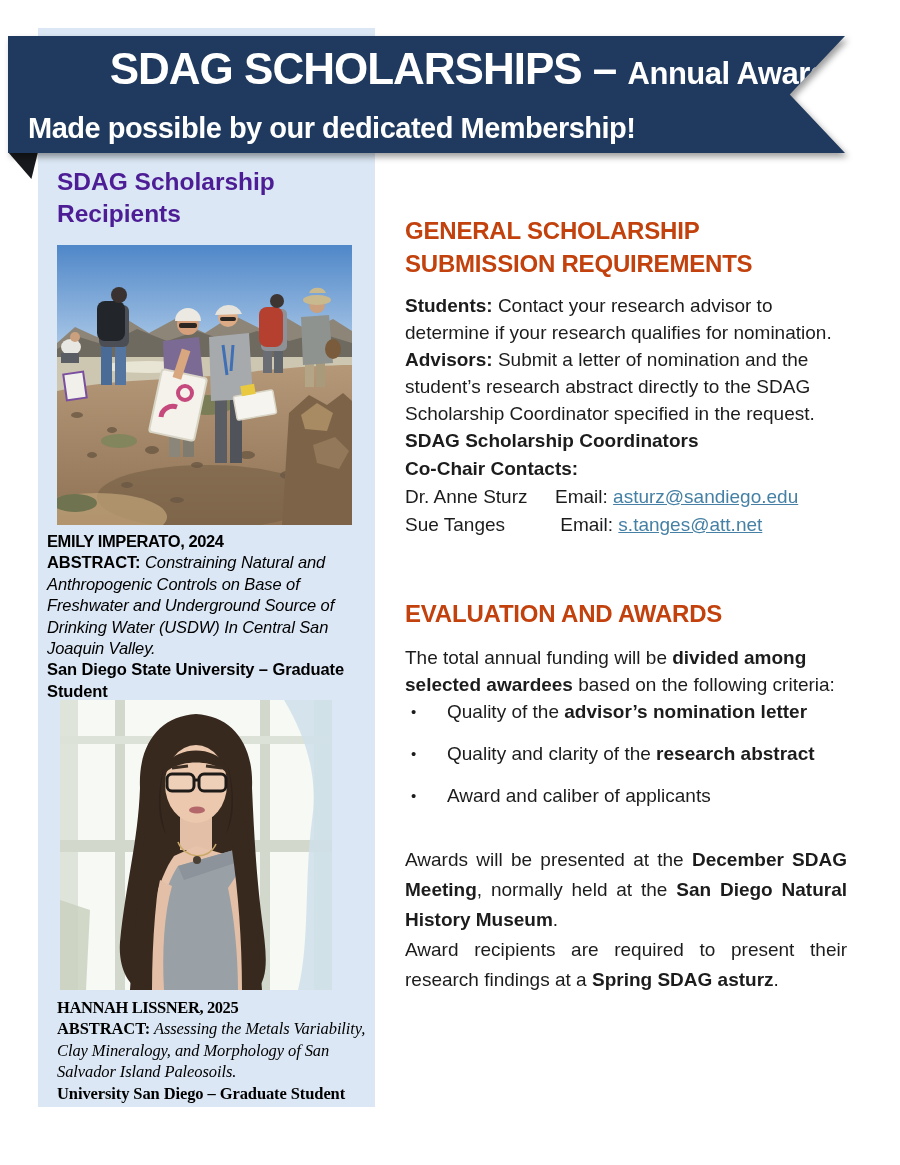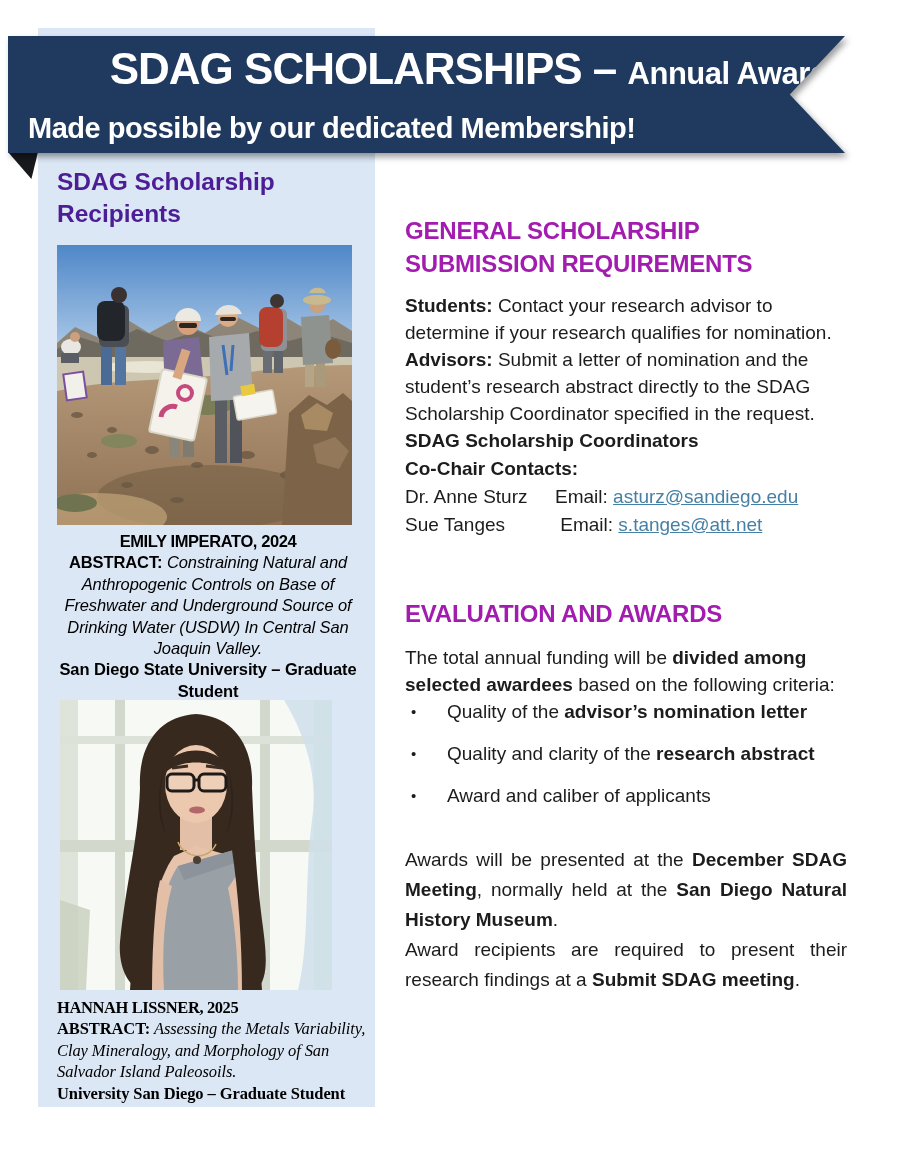--- a/index.html
+++ b/index.html
@@ -35,30 +35,30 @@
   .left-heading{
     position:absolute;left:57px;top:166px;width:280px;
     font-size:24.5px;font-weight:bold;color:#4c1d95;line-height:32px;z-index:6;
   }
   .photo{position:absolute;overflow:hidden;}
   .photo1{left:57px;top:245px;width:295px;height:280px;}
   .photo2{left:60px;top:700px;width:272px;height:290px;}
   .caption{
     position:absolute;color:#000;font-size:16.5px;line-height:21.4px;letter-spacing:-0.1px;
   }
-  .cap1{left:57px;top:531px;width:302px;text-align:center;}
+  .cap1{left:47px;top:531px;width:302px;}
   .cap2{left:57px;top:997px;width:332px;font-family:Liberation Serif, serif;}
   .caption .nm{font-weight:bold;letter-spacing:-0.4px;}
   .caption .ab-label{font-weight:bold;}
   .caption .ab-text{font-style:italic;}
   .caption .aff{font-weight:bold;}
   
   .rightcol{position:absolute;left:405px;top:214px;width:442px;font-size:19px;line-height:27px;}
   .h-blue{
-    color:#a21caf;font-weight:bold;font-size:24px;line-height:33px;margin:0 0 12px 0;
+    color:#c2410c;font-weight:bold;font-size:24px;line-height:33px;margin:0 0 12px 0;
     letter-spacing:-0.2px;
   }
   .rightcol p{margin:0;}
   .p-students{margin-bottom:24px;}
   .p-advisors{margin-bottom:26px;}
   .bold{font-weight:bold;}
   .coord-block{font-weight:bold;line-height:28px;}
   .contact-row{line-height:28px;}
   .contact-name{display:inline-block;width:150px;}
   .email-label{display:inline;}
@@ -259,14 +259,14 @@
   <p class="p-intro"><span>The total annual funding will be </span><span class="bold">divided among selected awardees</span><span> based on the following criteria:</span></p>
 
   <ul class="criteria">
     <li><span>Quality of the </span><span class="bold">advisor’s nomination letter</span></li>
     <li><span>Quality and clarity of the </span><span class="bold">research abstract</span></li>
     <li><span>Award and caliber of applicants</span><span class="bold"></span></li>
   </ul>
 
   <p class="p-awards"><span>Awards will be presented at the </span><span class="bold">December SDAG Meeting</span><span>, normally held at the </span><span class="bold">San Diego Natural History Museum</span><span>.</span></p>
 
-  <p class="p-present"><span>Award recipients are required to present their research findings at a </span><span class="bold">Submit SDAG meeting</span><span>.</span></p>
+  <p class="p-present"><span>Award recipients are required to present their research findings at a </span><span class="bold">Spring SDAG asturz</span><span>.</span></p>
 </div>
 
 </body></html>

